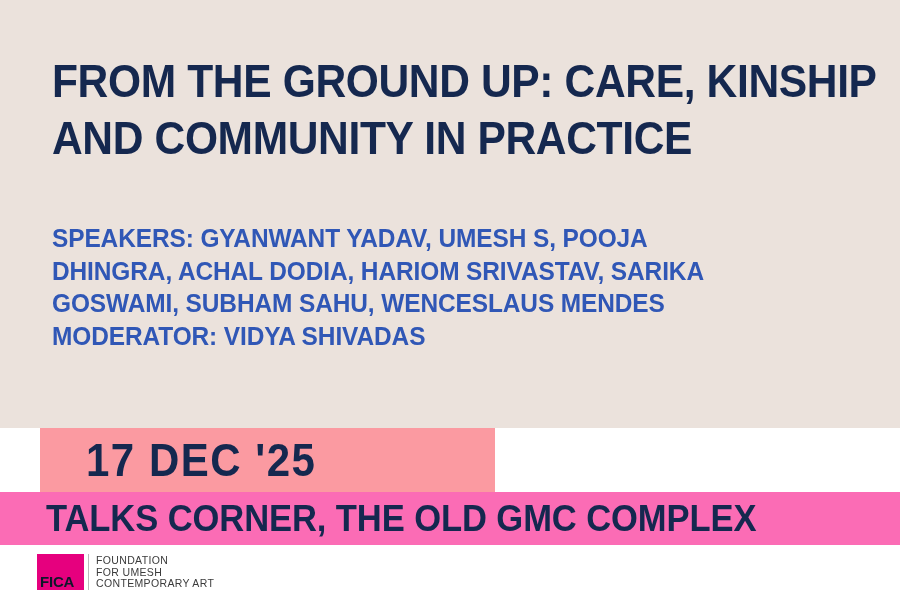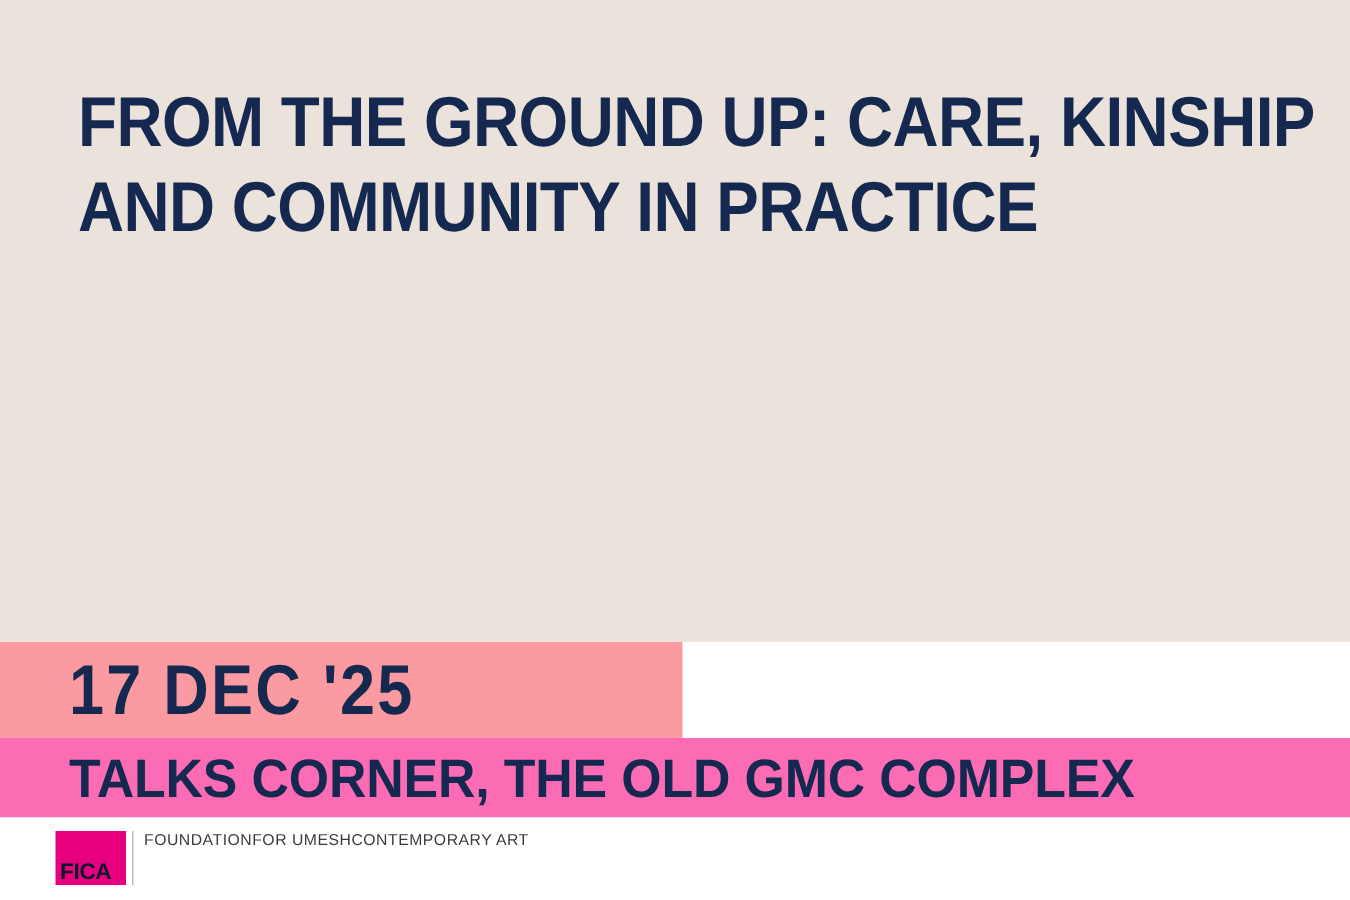--- a/index.html
+++ b/index.html
@@ -78,20 +78,21 @@
     width: 900px;
     height: 64px;
     display: flex;
   }
   .band-date {
     width: 455px;
     height: 100%;
     background: #FB9AA1;
     display: flex;
     align-items: center;
+    margin-left: 40px;
   }
   .band-time {
     width: 445px;
     height: 100%;
     background: #B7DDF3;
     display: flex;
     align-items: center;
   }
   .date-text {
     color: #15284F;
@@ -169,21 +170,21 @@
     letter-spacing: -0.2px;
     line-height: 15px;
   }
   .logo-rule {
     width: 1px;
     background: #b9b9b9;
     margin: 0 7px 0 4px;
   }
   .logo-words {
     display: flex;
-    flex-direction: row;
+    flex-direction: column;
     padding-top: 1px;
   }
   .logo-word-line {
     color: #3B3B3B;
     font-family: "Liberation Sans Narrow", "Liberation Sans", sans-serif;
     font-size: 10.5px;
     line-height: 11.5px;
     letter-spacing: 0.35px;
     white-space: nowrap;
   }
@@ -193,20 +194,26 @@
 
 <div class="poster">
 
   <div class="canvas-top"></div>
 
   <div class="title-block">
     <div class="title-line">FROM THE GROUND UP: CARE, KINSHIP</div>
     <div class="title-line">AND COMMUNITY IN PRACTICE</div>
   </div>
 
+  <div class="speakers-block">
+    <div class="speakers-line">SPEAKERS: GYANWANT YADAV, UMESH S, POOJA</div>
+    <div class="speakers-line">DHINGRA, ACHAL DODIA, HARIOM SRIVASTAV, SARIKA</div>
+    <div class="speakers-line">GOSWAMI, SUBHAM SAHU, WENCESLAUS MENDES</div>
+    <div class="speakers-line">MODERATOR: VIDYA SHIVADAS</div>
+  </div>
 
   <div class="band-datetime">
     <div class="band-date">
       <span class="date-text">17 DEC '25</span>
     </div>
   </div>
 
   <div class="band-venue">
     <span class="venue-text">TALKS CORNER, THE OLD GMC COMPLEX</span>
   </div>

